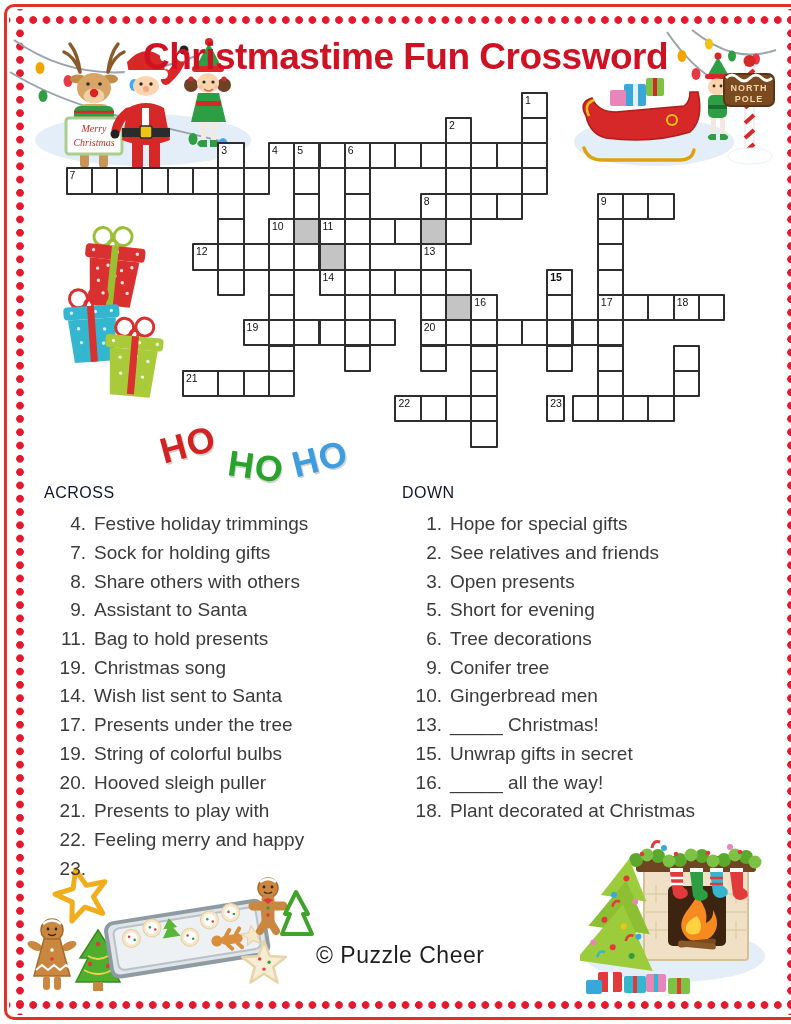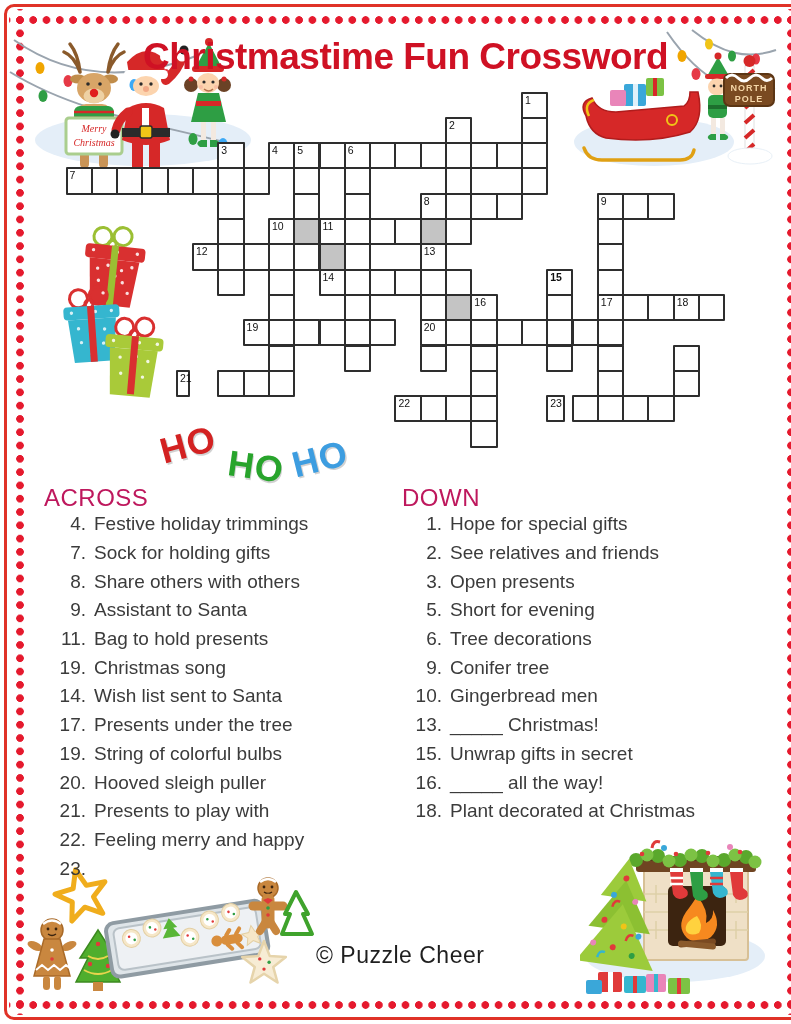--- a/index.html
+++ b/index.html
@@ -14,21 +14,21 @@
     background-image:radial-gradient(circle,#e5192d 3.5px,rgba(229,25,45,0) 4.1px);
     background-size:10px 13.3px;background-repeat:repeat-y;background-position:center;}
   .dots-left{left:15px}.dots-right{right:15px}
   .title{position:absolute;left:0;right:0;top:36px;text-align:center;
     font-size:37px;font-weight:800;letter-spacing:-0.5px;color:#cf1124;z-index:3;}
   .decor{position:absolute;z-index:1;}
   #grid{position:absolute;left:0;top:0;width:100%;height:100%;z-index:2;}
   .cell{position:absolute;background:#fff;border:2px solid #2e2e2e;box-sizing:border-box;border-radius:1px;}
   .cell.shaded{background:#c4c4c4;}
   .cellnum{position:absolute;top:0;left:2px;font-size:10.5px;line-height:12px;color:#111;}
-  .clue-header{position:absolute;font-size:24px;color:#be185d;letter-spacing:0.5px;z-index:3;}
+  .clue-header{position:absolute;font-size:16px;color:#0f172a;letter-spacing:0.5px;z-index:3;}
   #across-header{left:44px;top:484px;}
   #down-header{left:402px;top:484px;}
   .clue-list{position:absolute;z-index:3;}
   #across-list{left:44px;top:510px;}
   #down-list{left:402px;top:510px;}
   .clue{display:flex;height:28.7px;align-items:center;font-size:19px;color:#3b3b3b;}
   .cnum{width:42px;text-align:right;margin-right:8px;flex:none;}
   #down-list .cnum{width:40px;}
   .ctxt{white-space:nowrap;}
   .hohoho{position:absolute;left:0;top:0;z-index:2;}
@@ -391,21 +391,21 @@
       <div class="cell" id="cell-9-19" style="left: 546.2px; top: 319.2px; width: 27.3px; height: 27.3px;"></div>
       <div class="cell" id="cell-9-20" style="left: 571.5px; top: 319.2px; width: 27.3px; height: 27.3px;"></div>
       <div class="cell" id="cell-9-21" style="left: 596.8px; top: 319.2px; width: 27.3px; height: 27.3px;"></div>
       <div class="cell" id="cell-10-8" style="left: 267.9px; top: 344.5px; width: 27.3px; height: 27.3px;"></div>
       <div class="cell" id="cell-10-11" style="left: 343.8px; top: 344.5px; width: 27.3px; height: 27.3px;"></div>
       <div class="cell" id="cell-10-14" style="left: 419.7px; top: 344.5px; width: 27.3px; height: 27.3px;"></div>
       <div class="cell" id="cell-10-16" style="left: 470.3px; top: 344.5px; width: 27.3px; height: 27.3px;"></div>
       <div class="cell" id="cell-10-19" style="left: 546.2px; top: 344.5px; width: 27.3px; height: 27.3px;"></div>
       <div class="cell" id="cell-10-21" style="left: 596.8px; top: 344.5px; width: 27.3px; height: 27.3px;"></div>
       <div class="cell" id="cell-10-24" style="left: 672.7px; top: 344.5px; width: 27.3px; height: 27.3px;"></div>
-      <div class="cell" id="cell-11-5" style="left: 176px; top: 369.8px; width: 14px; height: 27.3px;">
+      <div class="cell" id="cell-11-5" style="left: 182px; top: 369.8px; width: 38px; height: 27.3px;">
         <span class="cellnum">21</span>
       </div>
       <div class="cell" id="cell-11-6" style="left: 217.3px; top: 369.8px; width: 27.3px; height: 27.3px;"></div>
       <div class="cell" id="cell-11-7" style="left: 242.6px; top: 369.8px; width: 27.3px; height: 27.3px;"></div>
       <div class="cell" id="cell-11-8" style="left: 267.9px; top: 369.8px; width: 27.3px; height: 27.3px;"></div>
       <div class="cell" id="cell-11-16" style="left: 470.3px; top: 369.8px; width: 27.3px; height: 27.3px;"></div>
       <div class="cell" id="cell-11-21" style="left: 596.8px; top: 369.8px; width: 27.3px; height: 27.3px;"></div>
       <div class="cell" id="cell-11-24" style="left: 672.7px; top: 369.8px; width: 27.3px; height: 27.3px;"></div>
       <div class="cell" id="cell-12-13" style="left: 394.4px; top: 395.1px; width: 27.3px; height: 27.3px;">
         <span class="cellnum">22</span>

